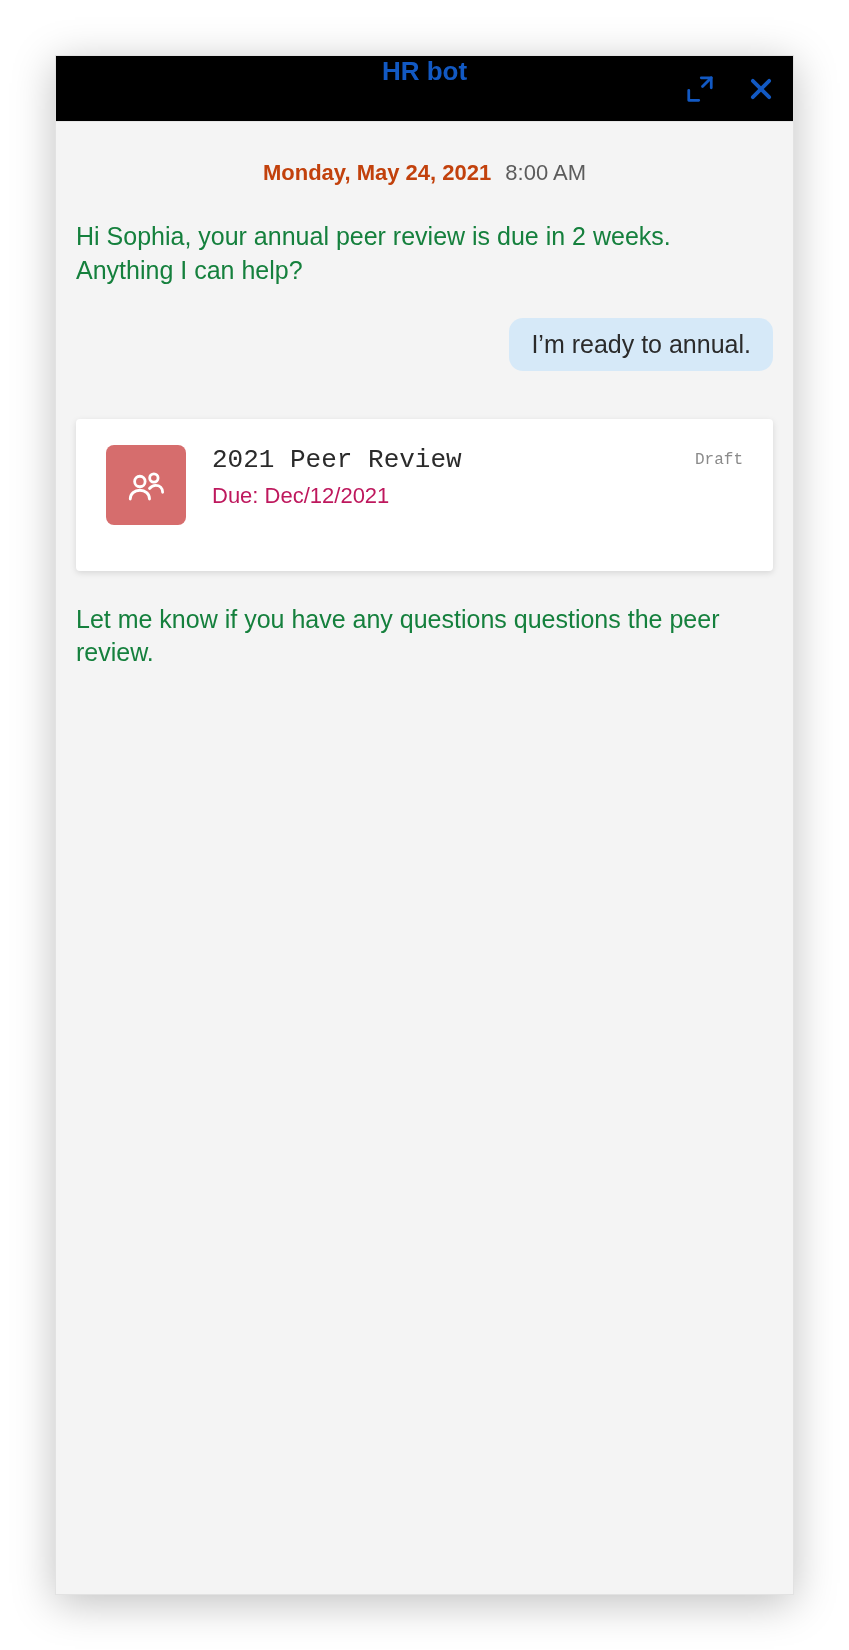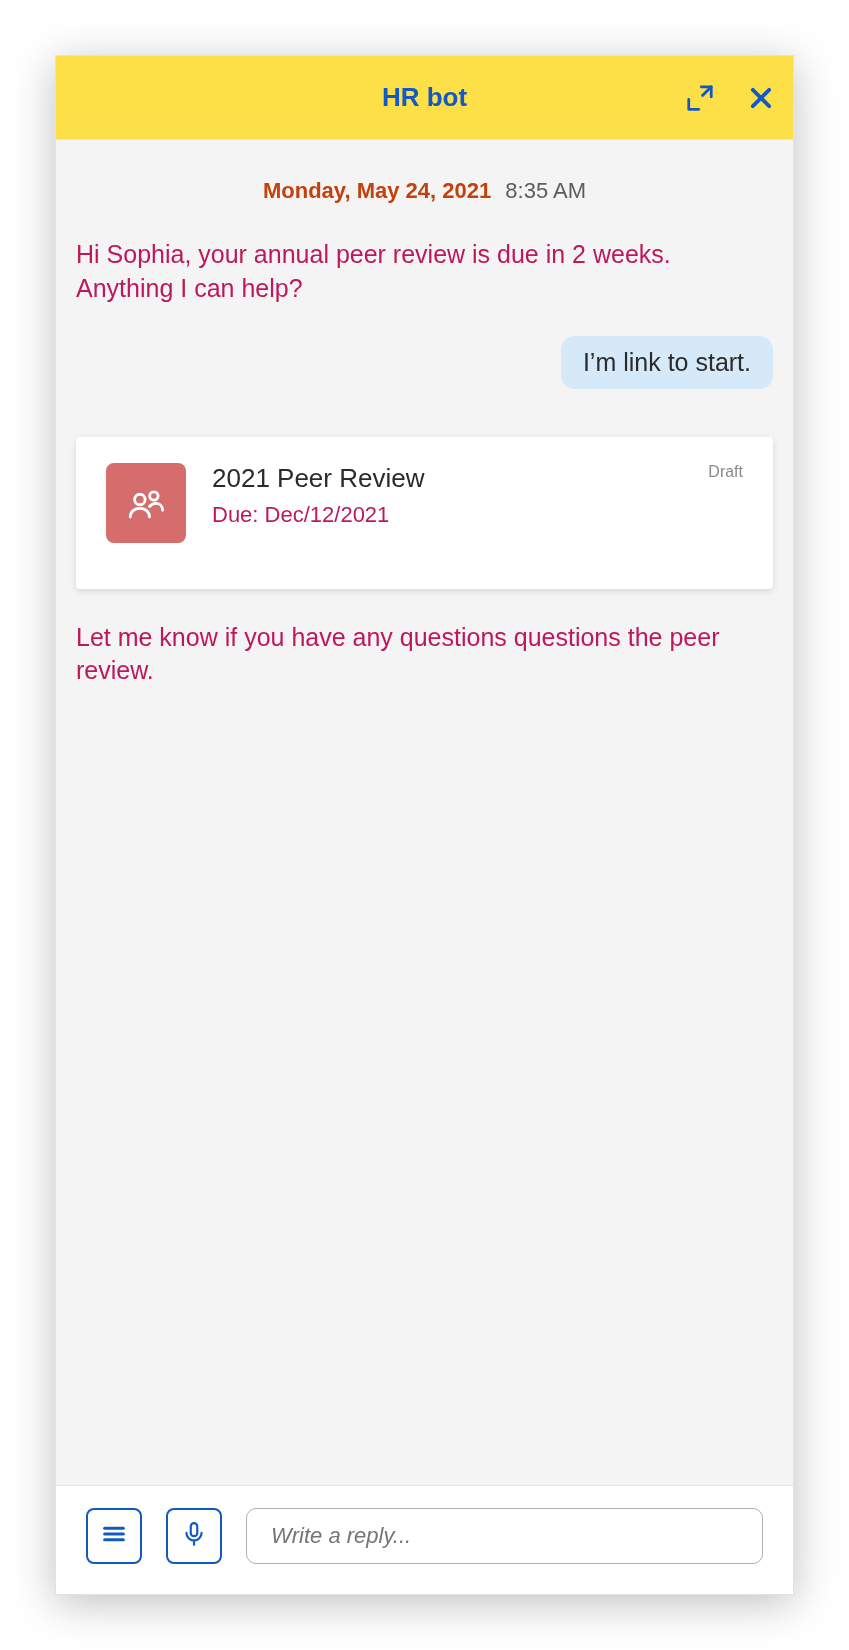--- a/index.html
+++ b/index.html
@@ -20,26 +20,25 @@
     display:flex;
     flex-direction:column;
     background:#fff;
     border:1px solid #e2e2e2;
     box-shadow: 0 8px 40px rgba(0,0,0,0.25);
   }
 
   
   .chat-header {
     display:flex;
-    align-items:center;
     justify-content:center;
     position:relative;
-    height:84px;
+    height:66px;
     border-bottom:1px solid #e6e6e6;
-    background:#fde047;
+    background:#000000;
   }
   .chat-title {
     color:#1259c3;
     font-size:26px;
     font-weight:600;
   }
   .header-actions {
     position:absolute;
     right:18px;
     top:50%;
@@ -66,21 +65,21 @@
   .date-row {
     text-align:center;
     margin: 14px 0 34px 0;
     font-size:22px;
   }
   .date-text { font-weight:700; color:#c2410c; }
   .time-text { color:#5c5c5c; margin-left:8px; }
 
   .bot-msg {
     font-size:25px;
-    color:#be185d;
+    color:#15803d;
     line-height:1.35;
     margin: 0 0 30px 0;
   }
 
   .user-row {
     display:flex;
     justify-content:flex-end;
     margin-bottom: 48px;
   }
   .user-bubble {
@@ -106,21 +105,21 @@
   .card-icon {
     width:80px; height:80px;
     background:#d66d6d;
     border-radius:8px;
     display:flex;
     align-items:center;
     justify-content:center;
     flex-shrink:0;
   }
   .card-body { flex:1; display:flex; flex-direction:column; gap:8px; }
-  .card-title-row { display:flex; align-items:flex-start; justify-content:space-between; }
+  .card-title-row { display:flex; align-items:center; justify-content:space-between;font-family:Liberation Mono, monospace; }
   .card-title { font-size:26px; color:#2b2b2b; }
   .card-status { font-size:16px; color:#8a8a8a; }
   .card-sub { font-size:22px; color:#be185d; }
 
   
   .chat-footer {
     background:#fff;
     padding: 22px 30px 30px 30px;
     display:flex;
     align-items:center;
@@ -173,27 +172,27 @@
             <line x1="19" y1="5" x2="5" y2="19"></line>
           </svg>
         </div>
       </div>
     </div>
 
     <div class="chat-body">
 
       <div class="date-row">
         <span class="date-text">Monday, May 24, 2021</span>
-        <span class="time-text">8:35 AM</span>
+        <span class="time-text">8:00 AM</span>
       </div>
 
       <div class="bot-msg">Hi Sophia, your annual peer review is due in 2 weeks. Anything I can help?</div>
 
       <div class="user-row">
-        <div class="user-bubble">I’m link to start.</div>
+        <div class="user-bubble">I’m ready to annual.</div>
       </div>
 
 
       <div class="card">
         <div class="card-icon">
           <svg width="42" height="42" viewBox="0 0 24 24" fill="none" stroke="#ffffff" stroke-width="1.6" stroke-linecap="round" stroke-linejoin="round">
             <circle cx="8.5" cy="10" r="3"></circle>
             <path d="M3 20c0-3 2.5-5 5.5-5s5.5 2 5.5 5"></path>
             <circle cx="16.5" cy="8" r="2.4"></circle>
             <path d="M14 14c1-1.2 2.3-1.8 3.5-1.8 2.4 0 4 1.6 4 4"></path>
@@ -205,36 +204,15 @@
             <div class="card-status">Draft</div>
           </div>
           <div class="card-sub">Due: Dec/12/2021</div>
         </div>
       </div>
 
       <div class="bot-msg">Let me know if you have any questions questions the peer review.</div>
 
     </div>
 
-    <div class="chat-footer">
-      <div class="square-btn">
-        <span>
-          <svg width="28" height="28" viewBox="0 0 24 24" fill="none" stroke="currentColor" stroke-width="2.6" stroke-linecap="round">
-            <line x1="4" y1="7" x2="20" y2="7"></line>
-            <line x1="4" y1="12" x2="20" y2="12"></line>
-            <line x1="4" y1="17" x2="20" y2="17"></line>
-          </svg>
-        </span>
-      </div>
-      <div class="square-btn">
-        <span>
-          <svg width="26" height="26" viewBox="0 0 24 24" fill="none" stroke="currentColor" stroke-width="2" stroke-linecap="round" stroke-linejoin="round">
-            <rect x="9" y="2" width="6" height="12" rx="3"></rect>
-            <path d="M5 11a7 7 0 0 0 14 0"></path>
-            <line x1="12" y1="18" x2="12" y2="22"></line>
-          </svg>
-        </span>
-      </div>
-      <input class="reply-input" type="text" placeholder="Write a reply..." style="">
-    </div>
 
   </div>
 </div>
 
 </body></html>

